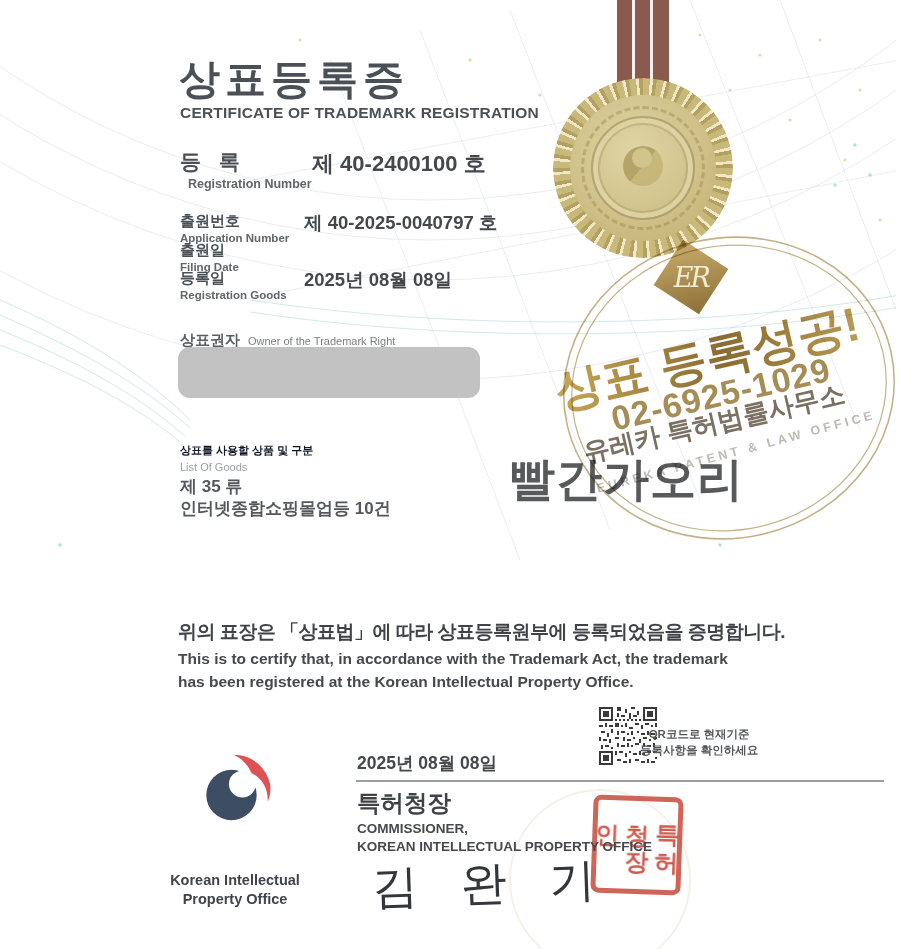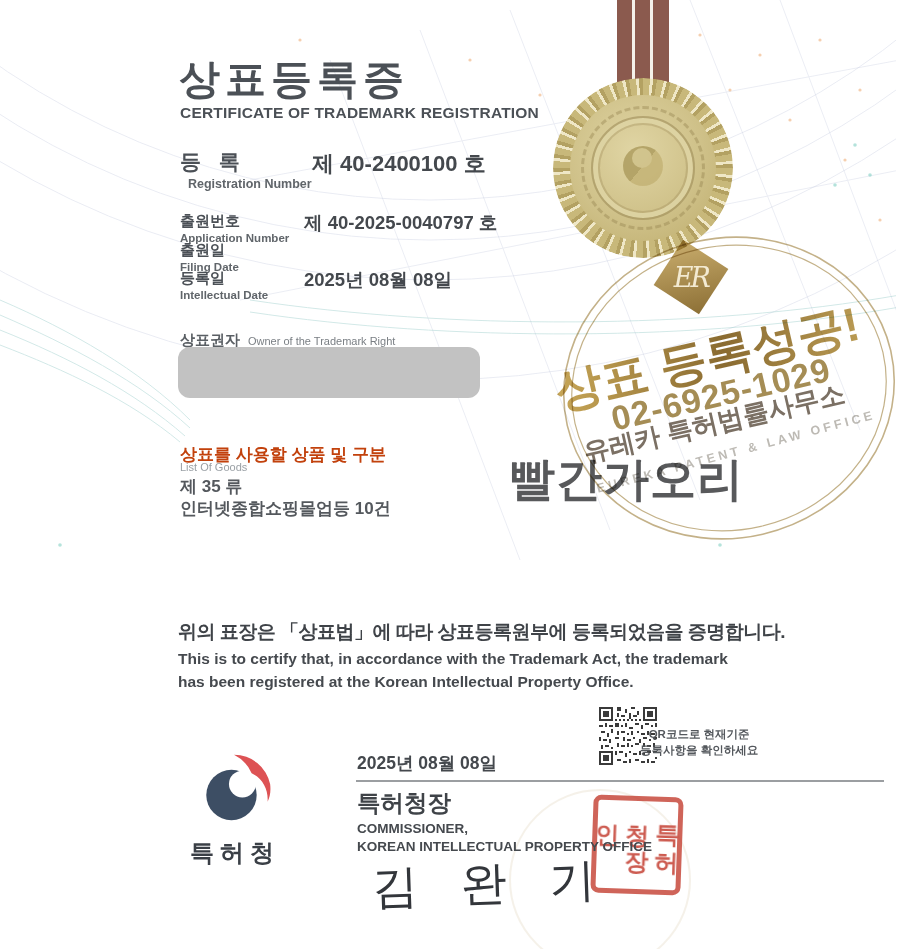--- a/index.html
+++ b/index.html
@@ -12,21 +12,21 @@
   .title{left:179px;top:52px;font-size:41px;font-weight:700;color:#4b5056;letter-spacing:5px;}
   .subtitle{left:180px;top:104px;font-size:15.5px;font-weight:700;color:#4b5056;letter-spacing:.2px;}
   .lbl-big{font-size:21px;font-weight:700;color:#4b5056;letter-spacing:6px;}
   .lbl{font-size:15px;font-weight:700;color:#4b5056;}
   .sub{font-size:11.5px;font-weight:600;color:#60656a;}
   .val-big{font-size:22px;font-weight:700;color:#44484d;}
   .val{font-size:18.5px;font-weight:700;color:#44484d;}
   .owner-ko{font-size:15px;font-weight:600;color:#5a5f64;text-align:center;}
   .owner-en{font-size:11px;color:#7a7f84;margin-left:8px;}
   .owner-box{left:178px;top:347px;width:302px;height:51px;border-radius:12px;background:#c2c2c2;}
-  .goods-label{left:180px;top:443px;font-size:17px;font-weight:600;color:#c2410c;}
+  .goods-label{left:180px;top:443px;font-size:11px;font-weight:600;color:#0f172a;}
   .goods-sub{left:180px;top:461px;font-size:11px;color:#9aa0a5;}
   .goods-class{left:180px;top:475px;font-size:17px;font-weight:700;color:#54585d;}
   .goods-items{left:180px;top:497px;font-size:17px;font-weight:700;color:#54585d;}
   .trademark{left:509px;top:449px;font-size:46px;font-weight:700;color:#58595b;letter-spacing:1px;z-index:3;}
   .stmt-ko{left:178px;top:619px;font-size:19px;font-weight:700;color:#3f4348;letter-spacing:-0.5px;z-index:4;}
   .stmt-en{left:178px;top:648px;font-size:15.5px;font-weight:700;color:#45494e;line-height:22.5px;z-index:4;}
   .issue-date{left:357px;top:751px;font-size:17.5px;font-weight:600;color:#44484d;}
   .rule{left:356px;top:780px;width:528px;height:1.5px;background:#9b9ea1;}
   .comm-ko{left:357px;top:787px;font-size:23.5px;font-weight:700;color:#3f4348;z-index:8;}
   .comm-en{left:357px;top:820px;font-size:13.5px;font-weight:700;color:#45494e;line-height:17.5px;z-index:8;}
@@ -139,21 +139,21 @@
   <div class="abs val-big nowrap" style="left:312px;top:149px;">제 40-2400100 호</div>
 
   <div class="abs lbl nowrap" style="left:180px;top:212px;">출원번호</div>
   <div class="abs sub nowrap" style="left:180px;top:232px;">Application Number</div>
   <div class="abs val nowrap" style="left:304px;top:210px;">제 40-2025-0040797 호</div>
 
   <div class="abs lbl nowrap" style="left:180px;top:241px;">출원일</div>
   <div class="abs sub nowrap" style="left:180px;top:261px;">Filing Date</div>
 
   <div class="abs lbl nowrap" style="left:180px;top:269px;">등록일</div>
-  <div class="abs sub nowrap" style="left:180px;top:289px;">Intellectual Date</div>
+  <div class="abs sub nowrap" style="left:180px;top:289px;">Registration Goods</div>
   <div class="abs val nowrap" style="left:304px;top:267px;">2025년 08월 08일</div>
 
   <div class="abs nowrap" style="left:180px;top:331px;">
     <span class="owner-ko">상표권자</span><span class="owner-en">Owner of the Trademark Right</span>
   </div>
   <div class="abs owner-box"></div>
 
   <div class="abs goods-label nowrap">상표를 사용할 상품 및 구분</div>
   <div class="abs goods-sub nowrap">List Of Goods</div>
   <div class="abs goods-class nowrap">제 35 류</div>
@@ -222,15 +222,18 @@
     <span>특허청장인</span>
   </div>
   <div class="abs signature nowrap">김 완 기</div>
 
   <svg class="abs kipo-logo" width="88" height="84" viewBox="0 0 100 100">
     <circle cx="47" cy="56" r="30" fill="#3d4e64"></circle>
     <circle cx="60" cy="43" r="16" fill="#ffffff"></circle>
     <path fill="#dd5254" d="M50 8a44 44 0 0 1 43 35c1 8 0 15-3 21 1-15-6-28-19-34A44 44 0 0 0 50 8z"></path>
     <path fill="#3d4e64" d="M77 56a30 30 0 0 1-30 30c12 5 26 1 33-8 5-7 6-15 3-22z" opacity="0"></path>
   </svg>
-  <div class="abs agency-ko nowrap">특허청</div>
+  <div class="abs agency-en">
+    <div class="nowrap">Korean Intellectual</div>
+    <div class="nowrap">Property Office</div>
+  </div>
 
 </div>
 
 </body></html>

